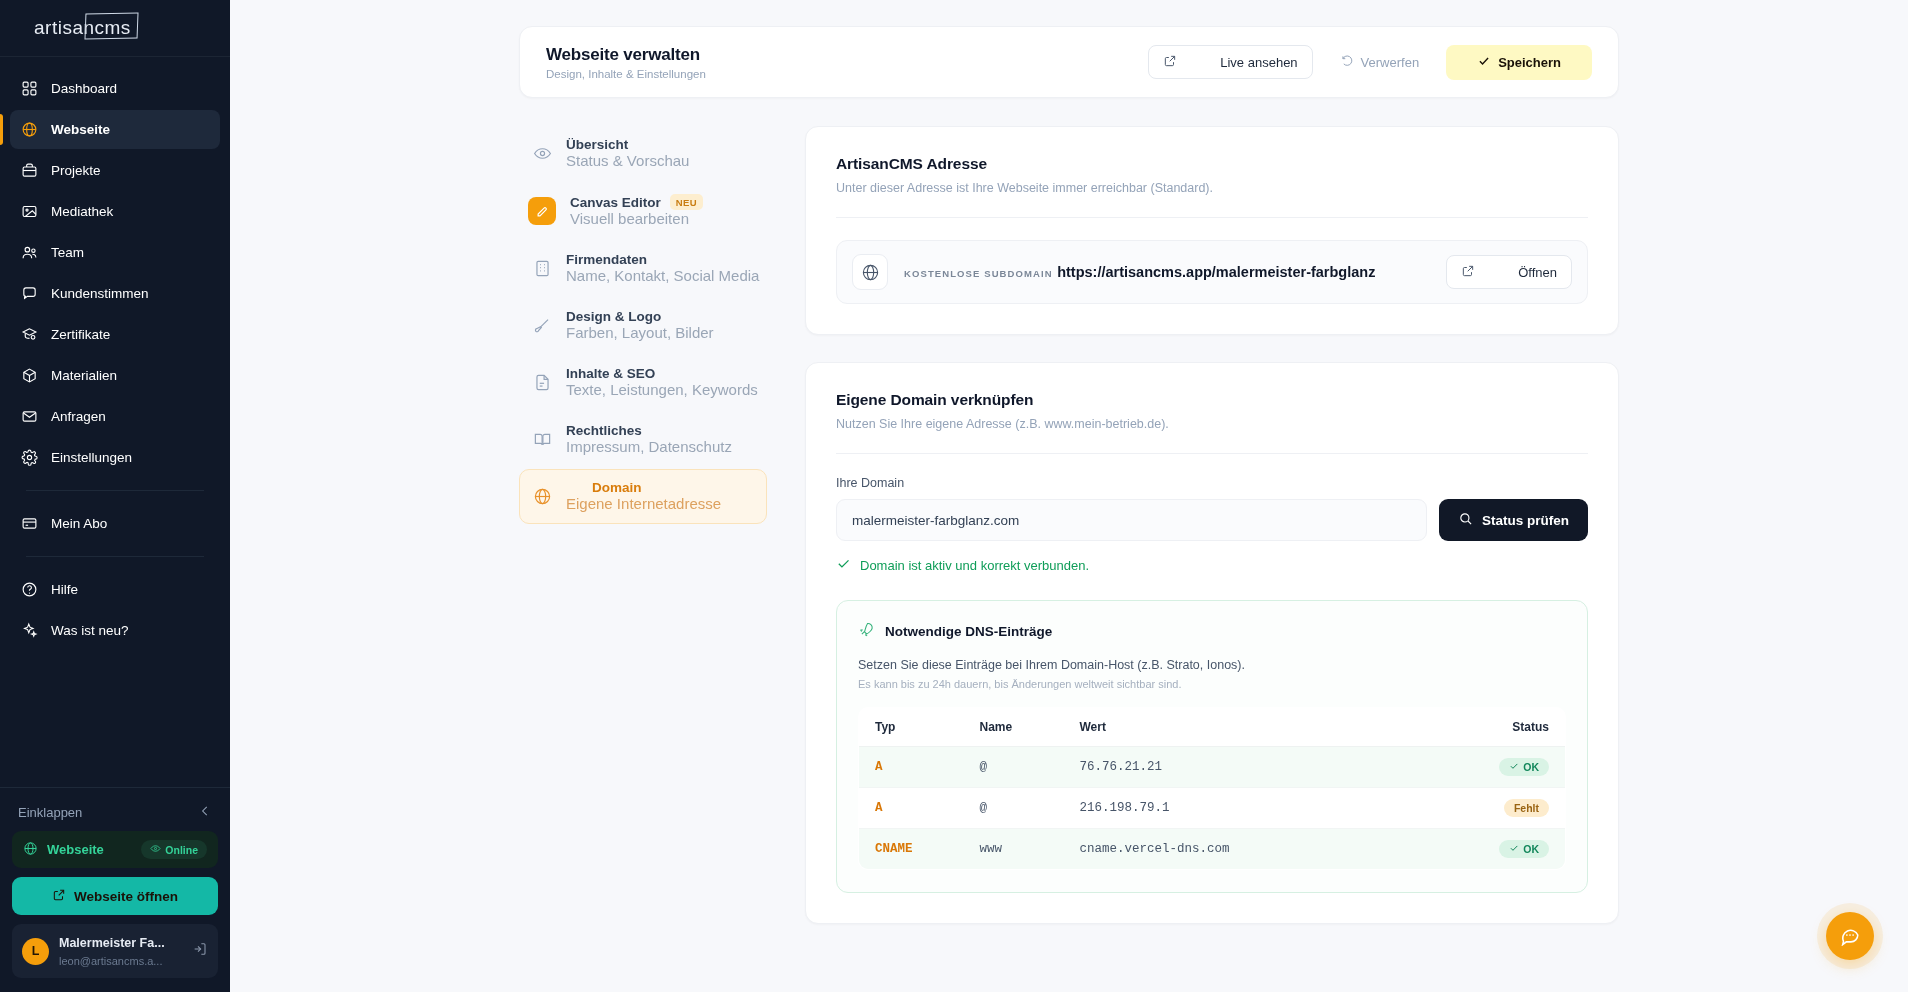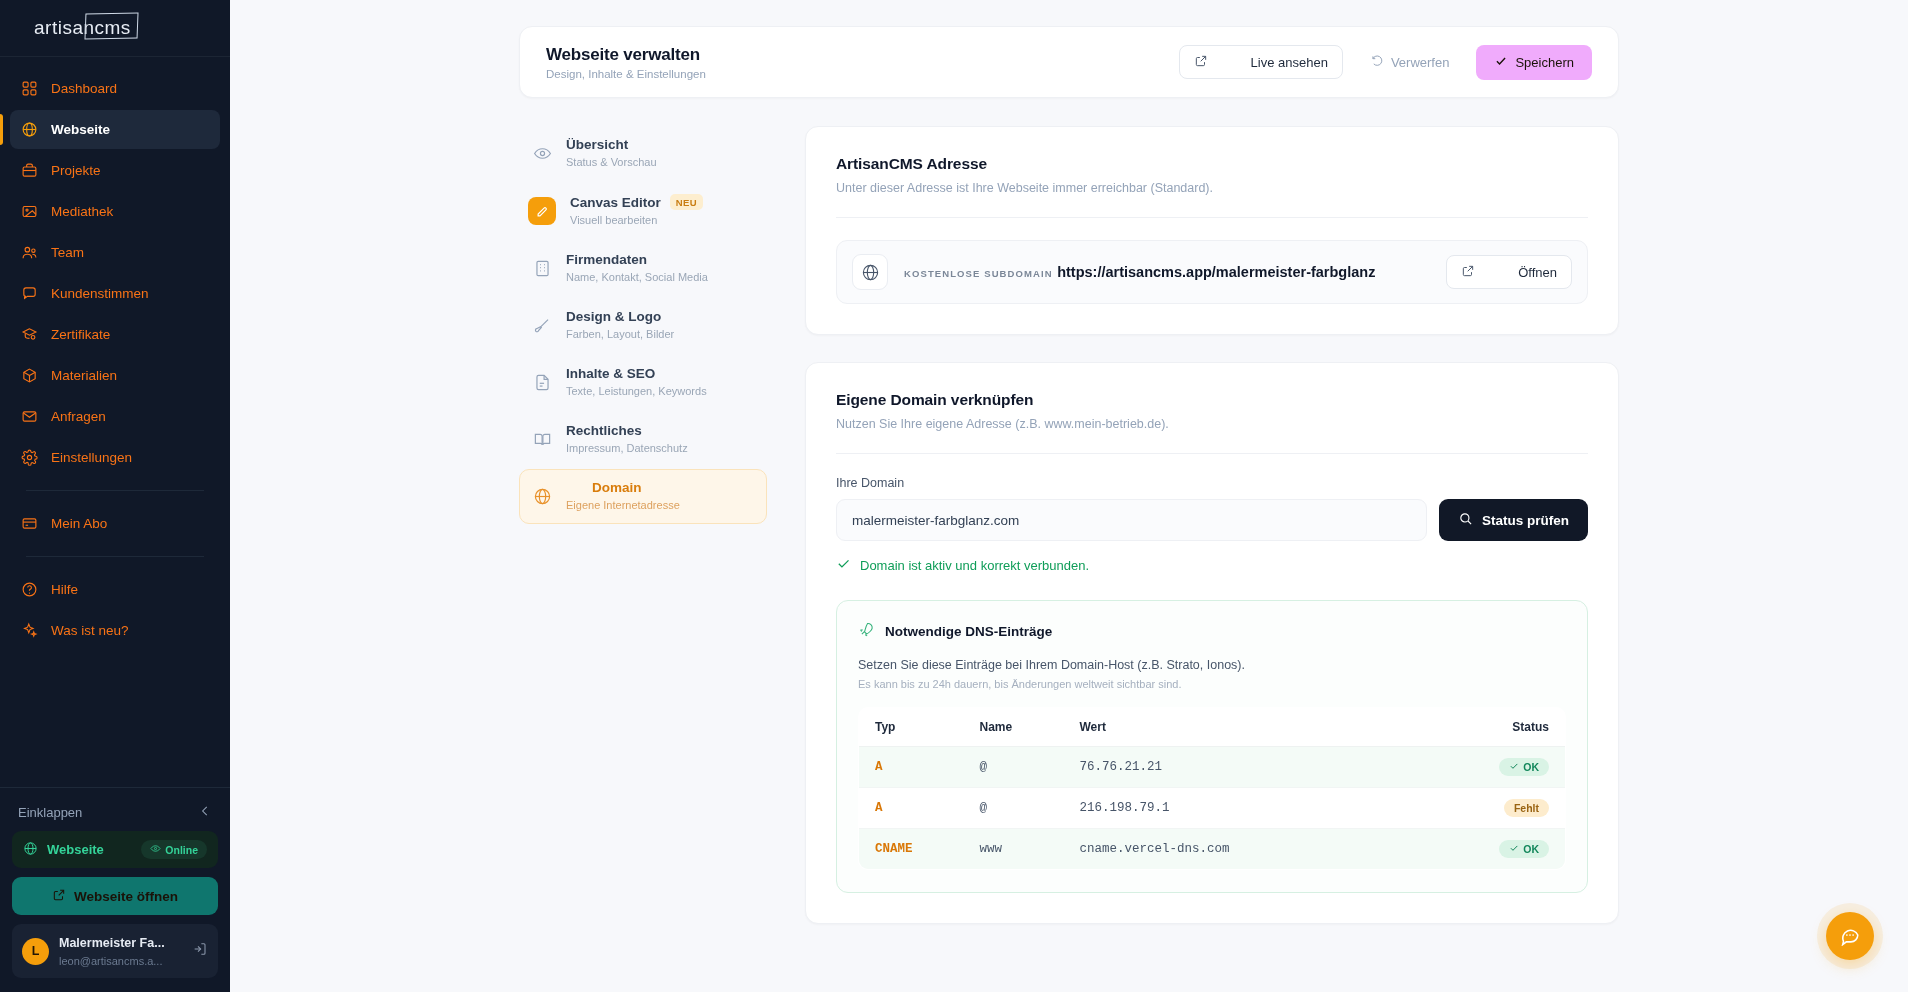--- a/index.html
+++ b/index.html
@@ -37,21 +37,21 @@
     border: 1.4px solid #cfd9e6;
     transform: skewX(-3.5deg) rotate(-1.3deg);
     pointer-events: none;
   }
 
   .nav { padding: 12px 10px 0 10px; display: flex; flex-direction: column; gap: 2px; }
   .nav-item {
     display: flex; align-items: center; gap: 13px;
     height: 39px; padding: 0 11px;
     border-radius: 8px;
-    color: #f97316; font-size: 13.5px;
+    color: #ffffff; font-size: 13.5px;
     cursor: pointer; position: relative;
   }
   .nav-item.active {
     background: #1e293b; color: #ffffff; font-weight: 600;
   }
   .nav-item.active::before {
     content: ""; position: absolute; left: -10px; top: 4px;
     width: 3px; height: 31px; background: #f59e0b; border-radius: 0 3px 3px 0;
   }
   .nav-item .ic { width: 17px; height: 17px; flex: 0 0 17px; display: flex; align-items: center; justify-content: center; }
@@ -76,21 +76,21 @@
   .status-left { display: flex; align-items: center; gap: 9px; color: #34d399; font-size: 13px; font-weight: 600; }
   .status-left svg { width: 15px; height: 15px; stroke: #34d399; fill: none; stroke-width: 1.6; }
   .online-badge {
     display: flex; align-items: center; gap: 4px;
     background: #16372b; color: #34d399;
     border-radius: 20px; padding: 3px 9px; font-size: 10.5px; font-weight: 700;
   }
   .online-badge svg { width: 11px; height: 11px; stroke: #34d399; fill: none; stroke-width: 1.7; }
 
   .open-site-btn {
-    width: 100%; background: #0f766e; color: #1a1208;
+    width: 100%; background: #14b8a6; color: #1a1208;
     border: none; border-radius: 9px; height: 38px;
     display: flex; align-items: center; justify-content: center; gap: 8px;
     font-size: 13.5px; font-weight: 700; cursor: pointer;
     font-family: inherit; margin-bottom: 9px;
   }
   .open-site-btn svg { width: 14px; height: 14px; stroke: #1a1208; fill: none; stroke-width: 1.8; }
 
   .user-card {
     background: #192233; border-radius: 9px;
     display: flex; align-items: center; gap: 10px;
@@ -127,21 +127,21 @@
     display: inline-flex; align-items: center; gap: 7px;
     border-radius: 8px; font-size: 13px; font-family: inherit;
     cursor: pointer; height: 34px; padding: 0 14px; border: 1px solid transparent;
     font-weight: 500;
   }
   .btn svg { width: 14px; height: 14px; fill: none; stroke-width: 1.7; }
   .btn-outline { background: #fff; border-color: #e4e8ee; color: #1e293b; gap: 43px; }
   .btn-outline svg { stroke: #475569; }
   .btn-ghost { background: transparent; color: #94a3b8; }
   .btn-ghost svg { stroke: #94a3b8; }
-  .btn-primary { background: #f0abfc; color: #1a1208; font-weight: 400; height: 35px; padding: 0 17px; }
+  .btn-primary { background: #fef9c3; color: #1a1208; font-weight: 700; height: 35px; padding: 0 30px; }
   .btn-primary svg { stroke: #1a1208; stroke-width: 2.4; }
 
   .content-row {
     margin: 28px auto 0 auto; width: 1100px; max-width: calc(100% - 80px);
     display: flex; gap: 38px; align-items: flex-start;
   }
 
   
   .sec-nav { width: 248px; flex: 0 0 248px; display: flex; flex-direction: column; gap: 2px; }
   .sec-item {
@@ -156,21 +156,21 @@
   .sec-ic.boxed {
     width: 28px; height: 28px; flex: 0 0 28px; border-radius: 8px;
     background: #f59e0b; color: #fff;
     margin-left: -4px;
   }
   .sec-ic.boxed svg { width: 15px; height: 15px; stroke: #fff; stroke-width: 1.9; }
   .sec-text { min-width: 0; }
   .sec-title-row { display: flex; align-items: center; gap: 9px; }
   .sec-title { font-size: 13.5px; font-weight: 600; color: #334155; white-space: nowrap; }
   .sec-item.active .sec-title { color: #d97d0c; margin-left: 26px; }
-  .sec-sub { font-size: 11px; color: #9aa6b6; margin-top: 2px; white-space: nowrap; }
+  .sec-sub { font-size: 15px; color: #9aa6b6; margin-top: 2px; white-space: nowrap; }
   .sec-item.active .sec-sub { color: #dda15f; }
   .badge-neu {
     background: #fdeecf; color: #c97d12; font-size: 9.5px; font-weight: 700;
     padding: 2.5px 6px; border-radius: 5px; letter-spacing: .4px;
   }
 
   
   .panel-col { flex: 1 1 auto; display: flex; flex-direction: column; gap: 27px; min-width: 0; }
   .card {
     background: #ffffff; border: 1px solid #eef0f4; border-radius: 13px;

